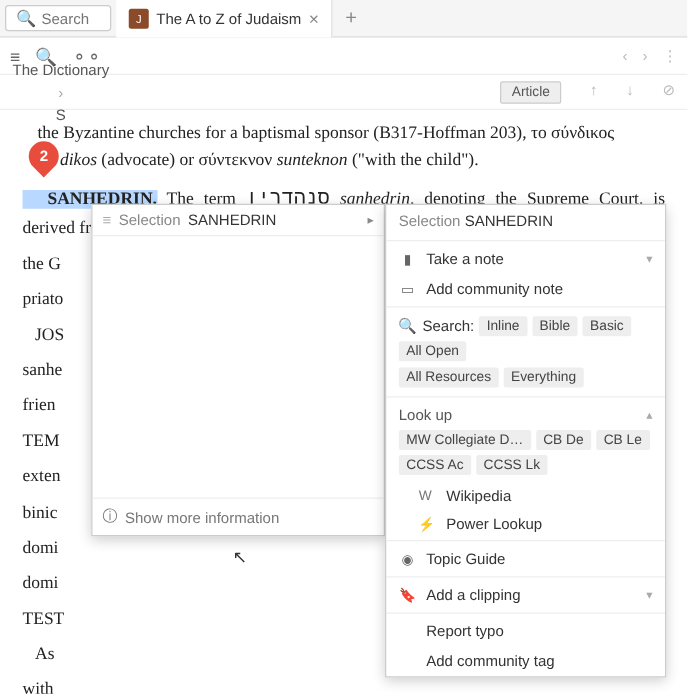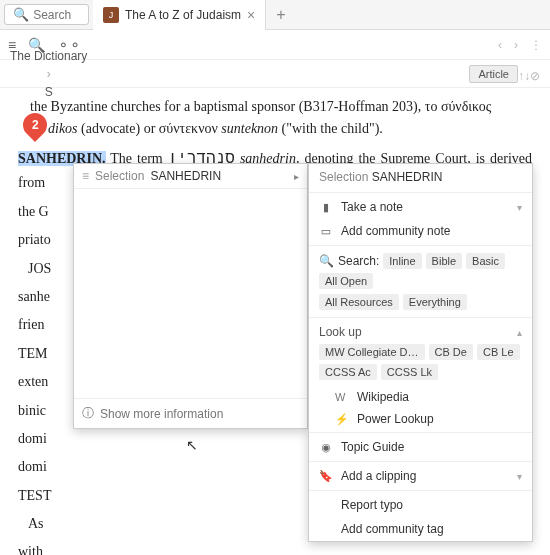--- a/index.html
+++ b/index.html
@@ -12,26 +12,26 @@
 .tab .favicon { width: 16px; height: 16px; background: #8b4a2a; color: #fff; font-size: 9px; display: flex; align-items: center; justify-content: center; border-radius: 2px; }
 .tab .close { color: #888; font-size: 14px; cursor: pointer; }
 .newtab { padding: 0 10px; color: #888; font-size: 16px; cursor: pointer; }
 .toolbar { display: flex; align-items: center; height: 30px; padding: 0 8px; border-bottom: 1px solid #eee; gap: 12px; }
 .toolbar .ico { color: #666; font-size: 14px; cursor: pointer; }
 .toolbar .spacer { flex: 1; }
 .toolbar .nav { color: #bbb; font-size: 12px; cursor: pointer; }
 .breadcrumb { display: flex; align-items: center; height: 28px; padding: 0 10px; border-bottom: 1px solid #eee; font-size: 12px; color: #555; justify-content: space-between; }
 .breadcrumb .left { display: flex; gap: 4px; align-items: center; flex-direction: column; }
 .breadcrumb .chev { color: #aaa; }
-.breadcrumb .right { display: flex; gap: 0; align-items: flex-end; }
+.breadcrumb .right { display: flex; gap: 23px; align-items: flex-start; }
 .btn-article { background: #eee; border: 1px solid #ccc; padding: 2px 8px; font-size: 11px; border-radius: 2px; cursor: pointer; }
 .arrow { color: #bbb; font-size: 12px; cursor: pointer; }
 .content { padding: 8px 18px; font-family: Georgia, serif; font-size: 14px; line-height: 1.6; color: #222; text-align: justify; position: relative; }
 .content p { margin-bottom: 6px; }
-.highlight { background: #b8d8ff; }
+.highlight { background: #b8d8ff; padding-left: 20px; }
 .strong { font-weight: bold; }
 .pin { position: absolute; left: 23px; top: 113px; width: 24px; height: 30px; z-index: 5; }
 .pin .body { width: 24px; height: 24px; background: #e74c3c; border-radius: 50% 50% 50% 0; transform: rotate(-45deg); display: flex; align-items: center; justify-content: center; }
 .pin .body span { transform: rotate(45deg); color: #fff; font-size: 12px; font-weight: bold; }
 .popover-left { position: absolute; left: 73px; top: 163px; width: 235px; height: 266px; background: #fff; border: 1px solid #ccc; box-shadow: 0 3px 10px rgba(0,0,0,0.2); z-index: 10; display: flex; flex-direction: column; }
 .popover-left .header { padding: 5px 8px; border-bottom: 1px solid #eee; font-size: 12px; display: flex; align-items: center; gap: 6px; }
 .popover-left .header .sel { color: #888; }
 .popover-left .header .term { color: #333; }
 .popover-left .header .caret { margin-left: auto; color: #888; font-size: 10px; }
 .popover-left .body { flex: 1; }

